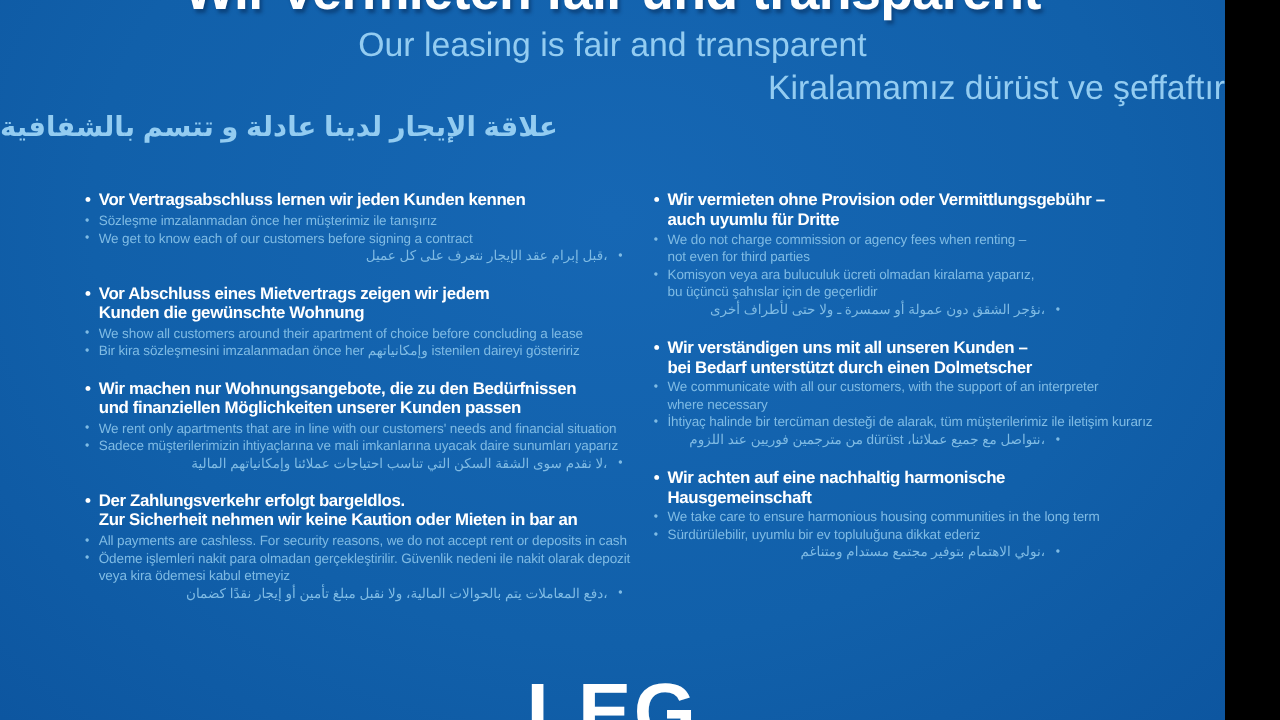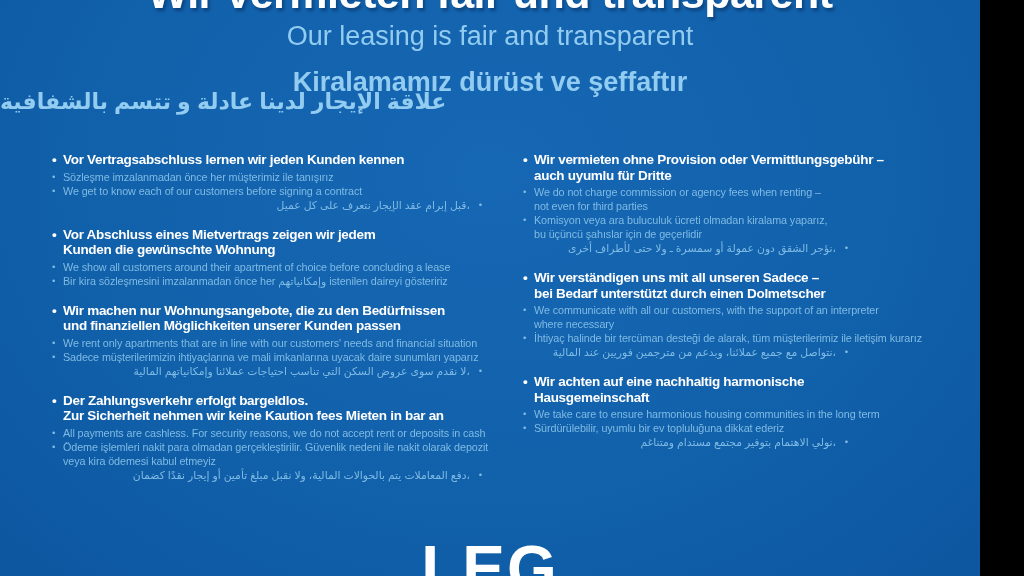--- a/index.html
+++ b/index.html
@@ -36,48 +36,47 @@
     top: 20px;
     left: 0; right: 0;
     text-align: center;
     font-size: 27px;
     line-height: 32px;
     color: #93ccf1;
     white-space: pre;
   }
   .headline-tr {
     position: absolute;
-    top: 66px;
-    left: 0; right: 0;
-    text-align: center;
+    top: 54px;
+    left: 0; right: 0;
+    text-align: right;
     font-size: 27px;
     line-height: 32px;
     color: #93ccf1;
     white-space: pre;
-    font-weight: bold;
   }
   .headline-ar {
     position: absolute;
     top: 88px;
     left: 0; right: 0;
     direction: rtl;
     text-align: left;
     font-size: 22px;
     line-height: 28px;
     font-weight: bold;
     color: #93ccf1;
     white-space: pre;
   }
 
   
   .col {
     position: absolute;
     top: 152px;
   }
-  .col-left  { left: 52px;  width: 430px; }
+  .col-left  { left: 68px;  width: 430px; }
   .col-right { left: 523px; width: 325px; }
 
   .item { margin-bottom: 15px; }
 
   .line {
     position: relative;
     padding-left: 11px;
     white-space: pre;
   }
   .line::before {
@@ -147,26 +146,26 @@
 Kunden die gewünschte Wohnung</div>
       <div class="line sec">We show all customers around their apartment of choice before concluding a lease</div>
       <div class="line sec">Bir kira sözleşmesini imzalanmadan önce her وإمكانياتهم istenilen daireyi gösteririz</div>
     </div>
 
     <div class="item">
       <div class="line de">Wir machen nur Wohnungsangebote, die zu den Bedürfnissen
 und finanziellen Möglichkeiten unserer Kunden passen</div>
       <div class="line sec">We rent only apartments that are in line with our customers' needs and financial situation</div>
       <div class="line sec">Sadece müşterilerimizin ihtiyaçlarına ve mali imkanlarına uyacak daire sunumları yaparız</div>
-      <div class="line sec ar">،لا نقدم سوى عروض السكن التي تناسب احتياجات عملائنا وإمكانياتهم المالية</div>
+      <div class="line sec ar">،لا نقدم سوى الشقة السكن التي تناسب احتياجات عملائنا وإمكانياتهم المالية</div>
     </div>
 
     <div class="item">
       <div class="line de">Der Zahlungsverkehr erfolgt bargeldlos.
-Zur Sicherheit nehmen wir keine Kaution fees Mieten in bar an</div>
+Zur Sicherheit nehmen wir keine Kaution oder Mieten in bar an</div>
       <div class="line sec">All payments are cashless. For security reasons, we do not accept rent or deposits in cash</div>
       <div class="line sec">Ödeme işlemleri nakit para olmadan gerçekleştirilir. Güvenlik nedeni ile nakit olarak depozit
 veya kira ödemesi kabul etmeyiz</div>
       <div class="line sec ar">،دفع المعاملات يتم بالحوالات المالية، ولا نقبل مبلغ تأمين أو إيجار نقدًا كضمان</div>
     </div>
 
   </div>
 
   <div class="col col-right">
 
@@ -174,26 +173,26 @@
       <div class="line de">Wir vermieten ohne Provision oder Vermittlungsgebühr –
 auch uyumlu für Dritte</div>
       <div class="line sec">We do not charge commission or agency fees when renting –
 not even for third parties</div>
       <div class="line sec">Komisyon veya ara buluculuk ücreti olmadan kiralama yaparız,
 bu üçüncü şahıslar için de geçerlidir</div>
       <div class="line sec ar">،نؤجر الشقق دون عمولة أو سمسرة ـ ولا حتى لأطراف أخرى</div>
     </div>
 
     <div class="item">
-      <div class="line de">Wir verständigen uns mit all unseren Sadece –
+      <div class="line de">Wir verständigen uns mit all unseren Kunden –
 bei Bedarf unterstützt durch einen Dolmetscher</div>
       <div class="line sec">We communicate with all our customers, with the support of an interpreter
 where necessary</div>
       <div class="line sec">İhtiyaç halinde bir tercüman desteği de alarak, tüm müşterilerimiz ile iletişim kurarız</div>
-      <div class="line sec ar">،نتواصل مع جميع عملائنا، وبدعم من مترجمين فوريين عند المالية</div>
+      <div class="line sec ar">،نتواصل مع جميع عملائنا، dürüst من مترجمين فوريين عند اللزوم</div>
     </div>
 
     <div class="item">
       <div class="line de">Wir achten auf eine nachhaltig harmonische
 Hausgemeinschaft</div>
       <div class="line sec">We take care to ensure harmonious housing communities in the long term</div>
       <div class="line sec">Sürdürülebilir, uyumlu bir ev topluluğuna dikkat ederiz</div>
       <div class="line sec ar">،نولي الاهتمام بتوفير مجتمع مستدام ومتناغم</div>
     </div>
 

